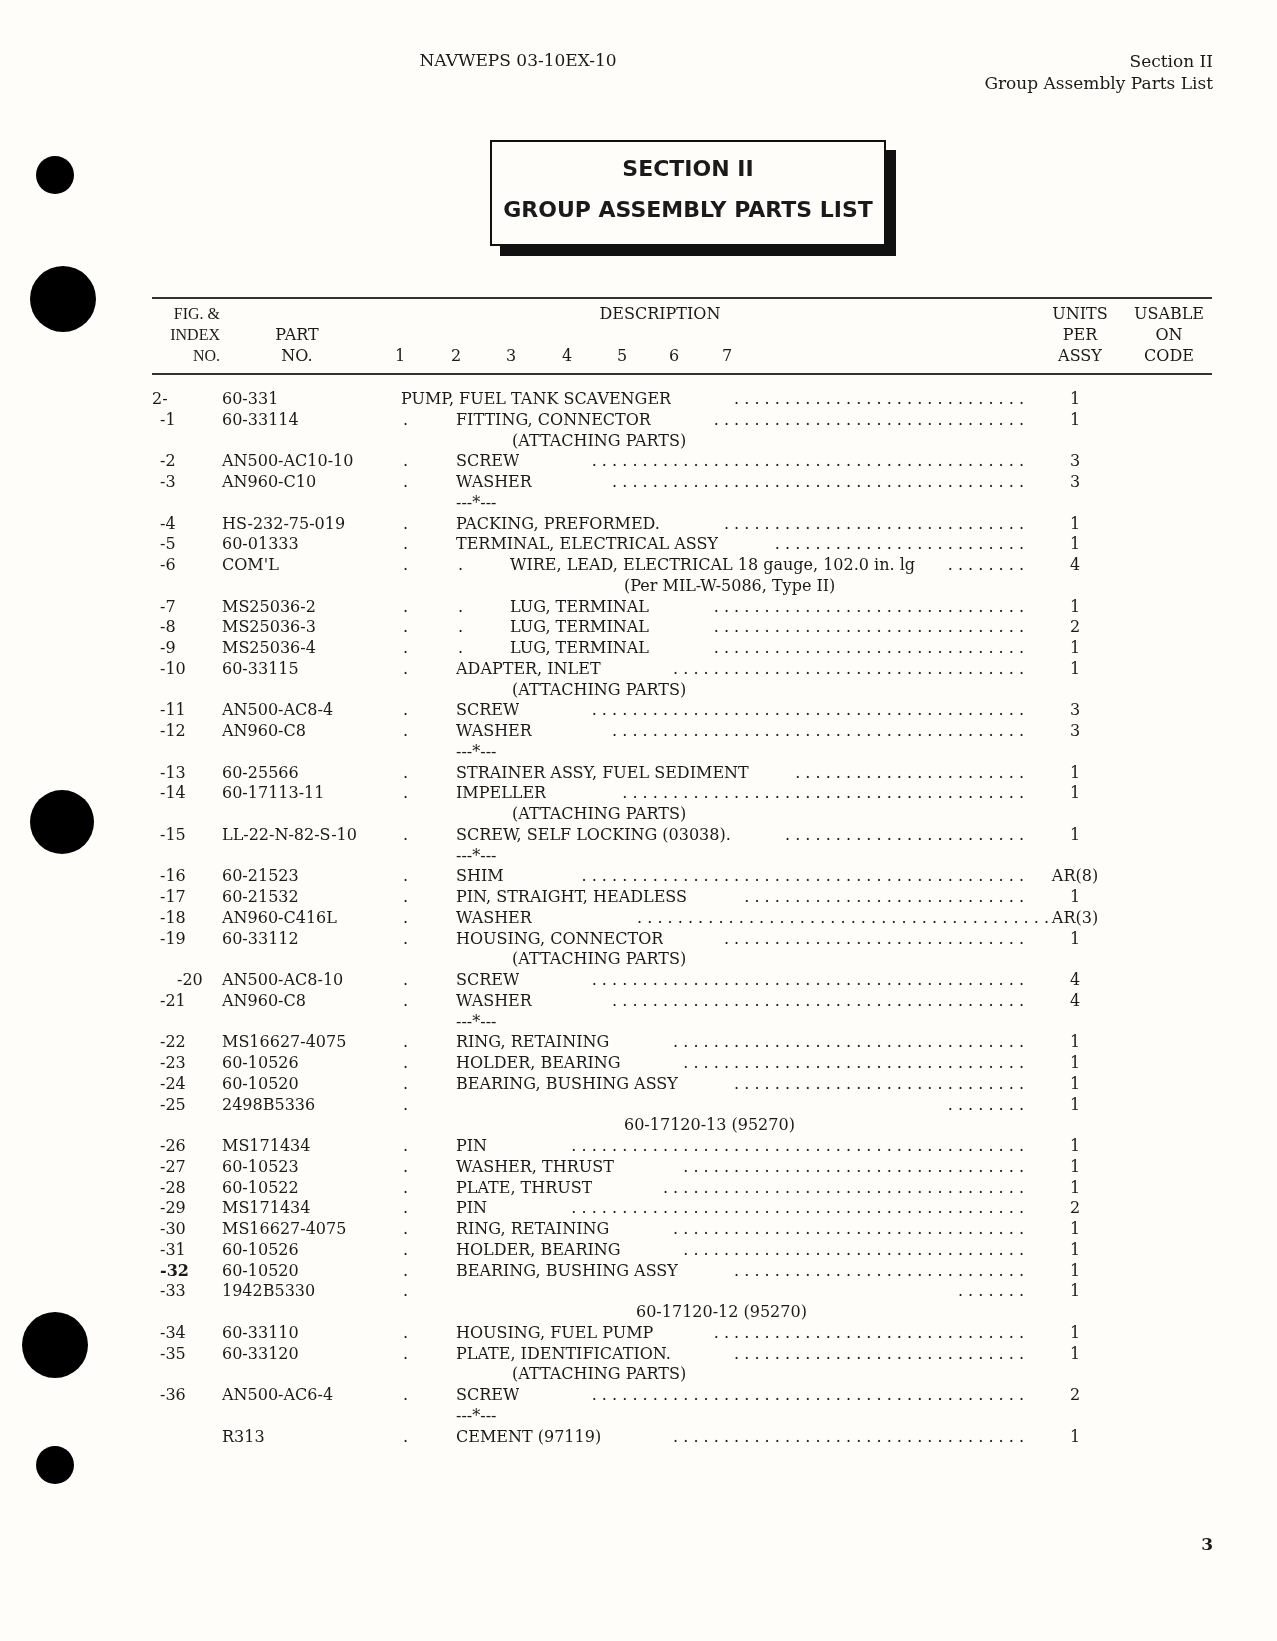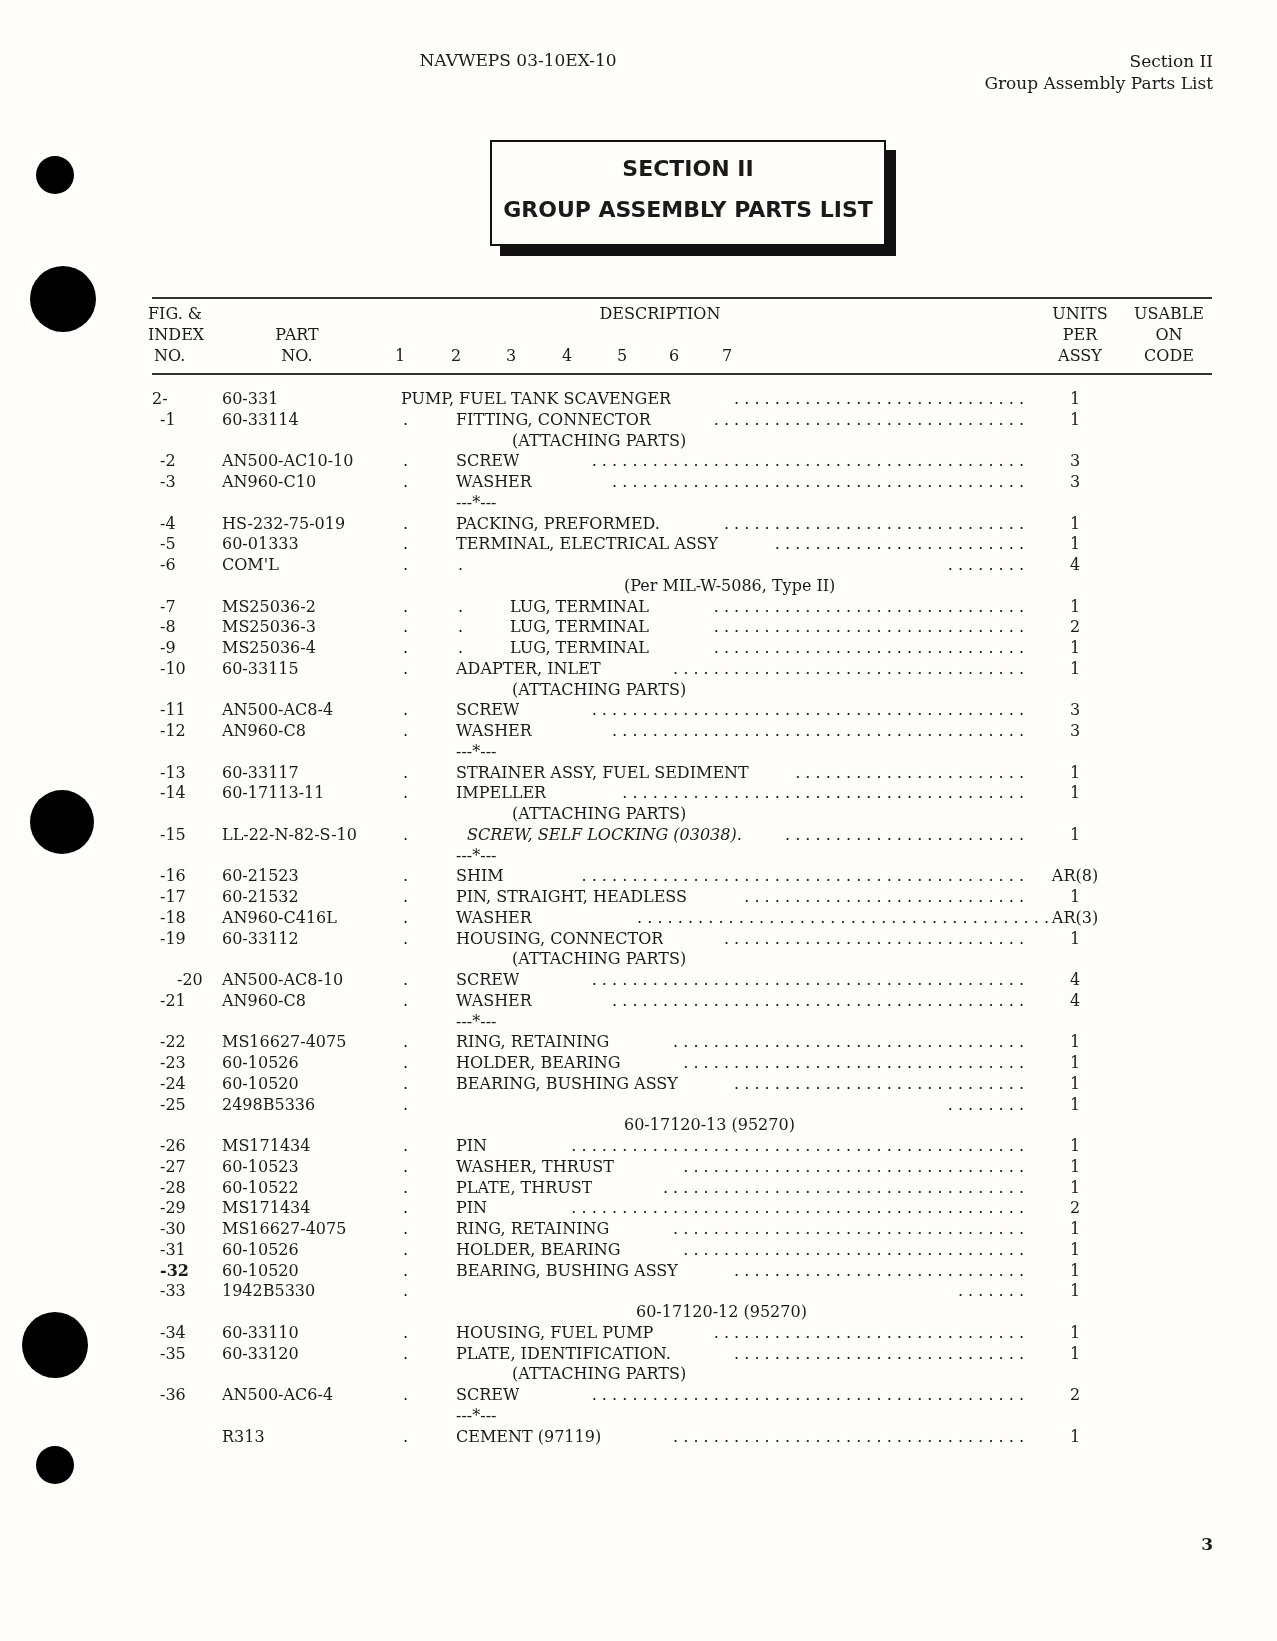--- a/index.html
+++ b/index.html
@@ -47,21 +47,21 @@
   <div>Group Assembly Parts List</div>
 </div>
 
 <div class="title-box">
   <div class="l1">SECTION II</div>
   <div class="l2">GROUP ASSEMBLY PARTS LIST</div>
 </div>
 
 <div class="rule" style="top:297px;"></div>
 
-<div class="col-head" style="left:148px;top:303px;width:72px;text-align:left;">
+<div class="col-head" style="left:148px;top:303px;width:72px;text-align:right;font-family:Liberation Serif, serif;">
   <div>FIG. &amp;</div>
   <div>INDEX</div>
   <div style="padding-left:6px">NO.</div>
 </div>
 <div class="col-head" style="left:252px;top:324px;width:90px;">
   <div>PART</div>
   <div>NO.</div>
 </div>
 <div class="col-head" style="left:580px;top:303px;width:160px;">DESCRIPTION</div>
 <div class="col-head" style="left:395px;top:345px;width:350px;height:21px;">
@@ -138,20 +138,21 @@
       <span style="left: 403px;">.</span>
       <span class="desc" style="left: 456px;">TERMINAL, ELECTRICAL ASSY</span>
       <span class="dots" style="right: 253px; text-align: right;">. . . . . . . . . . . . . . . . . . . . . . . . .</span>
       <span class="units">1</span>
     </div>
     <div class="row" style="top: 554px;">
       <span class="idx" style="left: 160px;">-6</span>
       <span class="part">COM'L</span>
       <span style="left: 403px;">.</span>
       <span style="left: 458px;">.</span>
+      <span class="desc" style="left: 510px;">WIRE, LEAD, ELECTRICAL 18 gauge, 102.0 in. lg</span>
       <span class="dots" style="right: 253px; text-align: right;">. . . . . . . .</span>
       <span class="units">4</span>
     </div>
     <div class="row" style="top: 574.75px; padding-left: 33px;">
       <span class="desc" style="left: 624px;">(Per MIL-W-5086, Type II)</span>
     </div>
     <div class="row" style="top: 595.5px;">
       <span class="idx" style="left: 160px;">-7</span>
       <span class="part">MS25036-2</span>
       <span style="left: 403px;">.</span>
@@ -203,42 +204,42 @@
       <span style="left: 403px;">.</span>
       <span class="desc" style="left: 456px;">WASHER</span>
       <span class="dots" style="right: 253px; text-align: right;">. . . . . . . . . . . . . . . . . . . . . . . . . . . . . . . . . . . . . . . . .</span>
       <span class="units">3</span>
     </div>
     <div class="row" style="top: 740.75px;">
       <span class="desc" style="left: 456px;">---*---</span>
     </div>
     <div class="row" style="top: 761.5px;">
       <span class="idx" style="left: 160px;">-13</span>
-      <span class="part">60-33117</span>
+      <span class="part">60-25566</span>
       <span style="left: 403px;">.</span>
       <span class="desc" style="left: 456px;">STRAINER ASSY, FUEL SEDIMENT</span>
       <span class="dots" style="right: 253px; text-align: right;">. . . . . . . . . . . . . . . . . . . . . . .</span>
       <span class="units">1</span>
     </div>
     <div class="row" style="top: 782.25px;">
       <span class="idx" style="left: 160px;">-14</span>
       <span class="part">60-17113-11</span>
       <span style="left: 403px;">.</span>
       <span class="desc" style="left: 456px;">IMPELLER</span>
       <span class="dots" style="right: 253px; text-align: right;">. . . . . . . . . . . . . . . . . . . . . . . . . . . . . . . . . . . . . . . .</span>
       <span class="units">1</span>
     </div>
     <div class="row" style="top: 803px;">
       <span class="desc" style="left: 512px;">(ATTACHING PARTS)</span>
     </div>
     <div class="row" style="top: 823.75px;">
       <span class="idx" style="left: 160px;">-15</span>
       <span class="part">LL-22-N-82-S-10</span>
       <span style="left: 403px;">.</span>
-      <span class="desc" style="left: 467px; font-style: italic;">SCREW, SELF LOCKING (03038).</span>
+      <span class="desc" style="left: 456px;">SCREW, SELF LOCKING (03038).</span>
       <span class="dots" style="right: 253px; text-align: right;">. . . . . . . . . . . . . . . . . . . . . . . .</span>
       <span class="units">1</span>
     </div>
     <div class="row" style="top: 844.5px;">
       <span class="desc" style="left: 456px;">---*---</span>
     </div>
     <div class="row" style="top: 865.25px;">
       <span class="idx" style="left: 160px;">-16</span>
       <span class="part">60-21523</span>
       <span style="left: 403px;">.</span>

